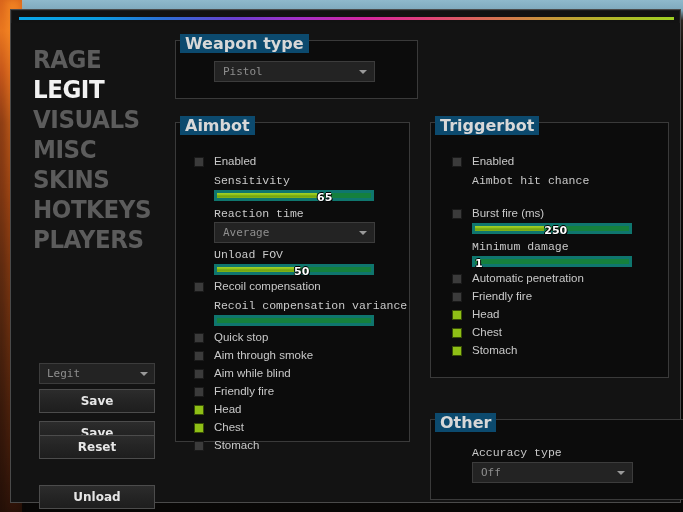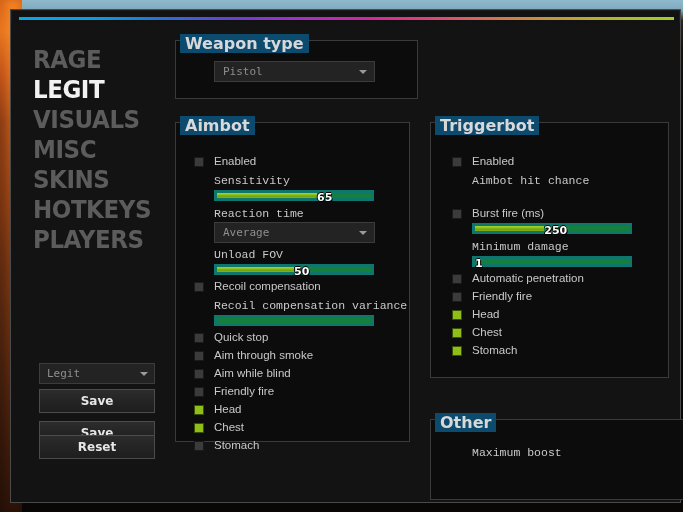--- a/index.html
+++ b/index.html
@@ -254,20 +254,21 @@
       <div class="nav-item" style="top:204px">PLAYERS</div>
 
       <div id="config-select">
         <span>Legit</span>
         <span class="caret"></span>
       </div>
 
       <div class="side-btn" style="top:366px">Save</div>
       <div class="side-btn" style="top:398px">Save</div>
       <div class="side-btn" style="top:412px">Reset</div>
+      <div class="side-btn" style="top:462px">Unload</div>
     </div>
 
     <div class="group" style="left:164px; top:17px; width:243px; height:59px;">
       <div class="group-title">Weapon type</div>
       <div class="dropdown" style="left:38px; top:20px; width:161px;">
         <span>Pistol</span>
         <span class="caret"></span>
       </div>
     </div>
 
@@ -379,17 +380,21 @@
         <span class="txt">Chest</span>
       </div>
       <div class="checkrow on" style="left:21px; top:221px;">
         <span class="box"></span>
         <span class="txt">Stomach</span>
       </div>
     </div>
 
     <div class="group" style="left:419px; top:396px; width:263px; height:81px;">
       <div class="group-title">Other</div>
-      <div class="label" style="left:41px; top:26px;">Maximum boost</div>
+      <div class="label" style="left:41px; top:26px;">Accuracy type</div>
+      <div class="dropdown" style="left:41px; top:42px; width:161px;">
+        <span>Off</span>
+        <span class="caret"></span>
+      </div>
     </div>
 
   </div>
 </div>
 
 </body></html>

